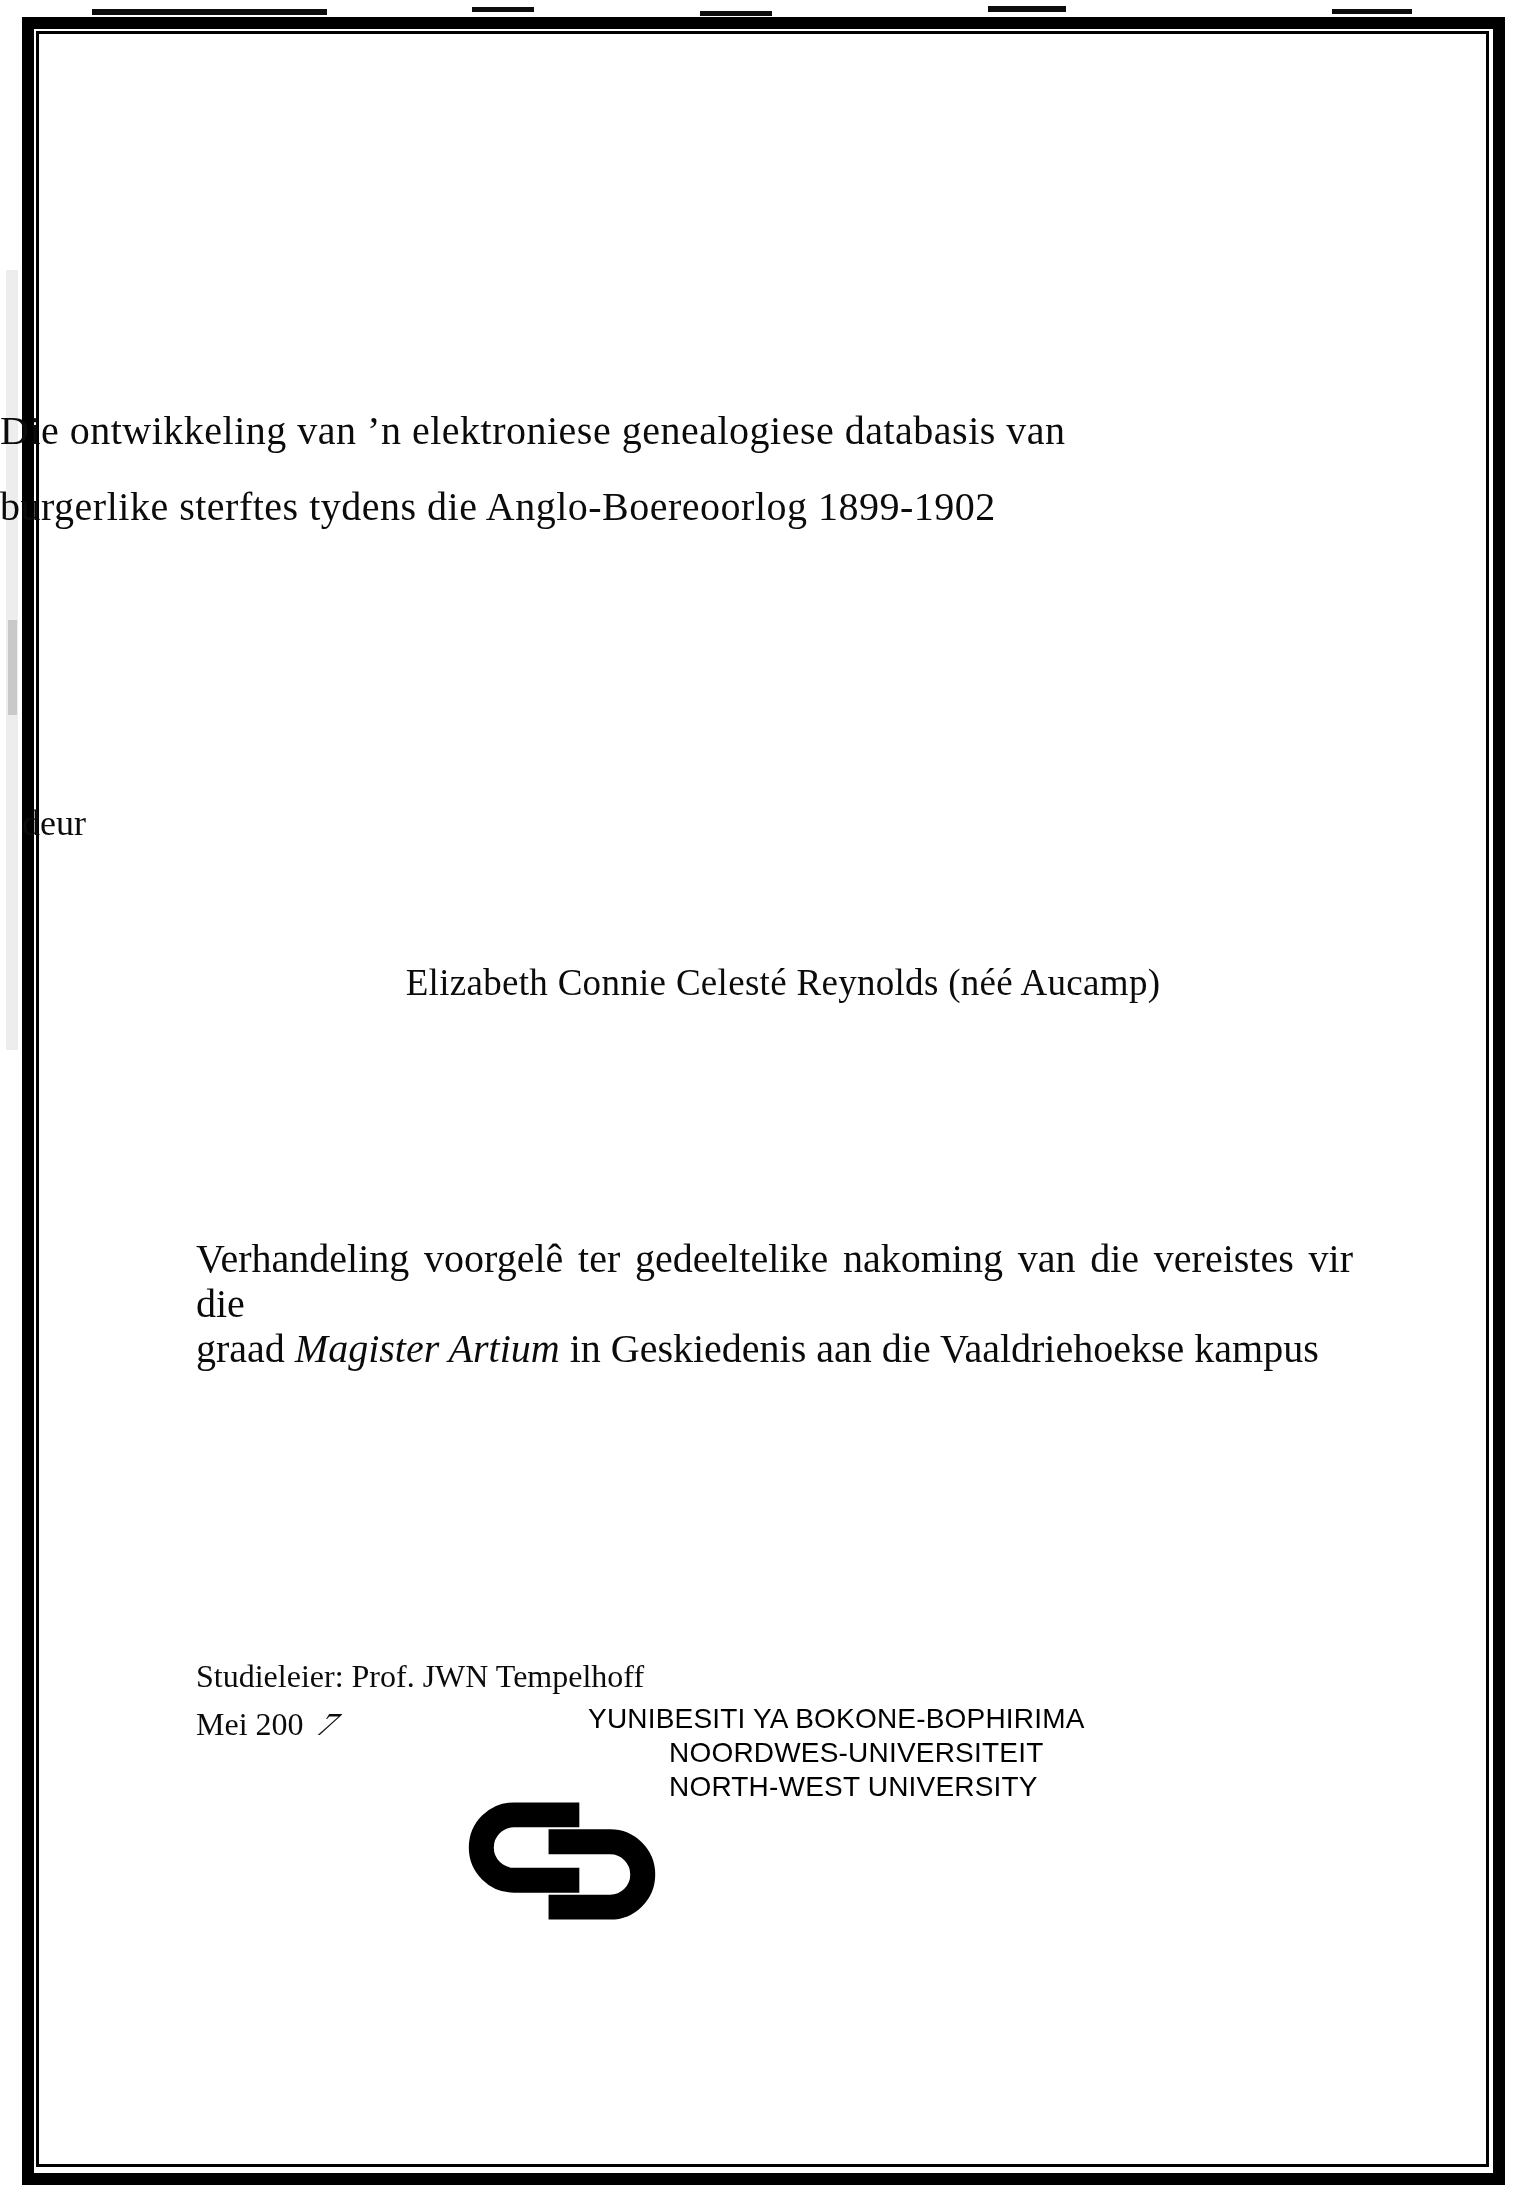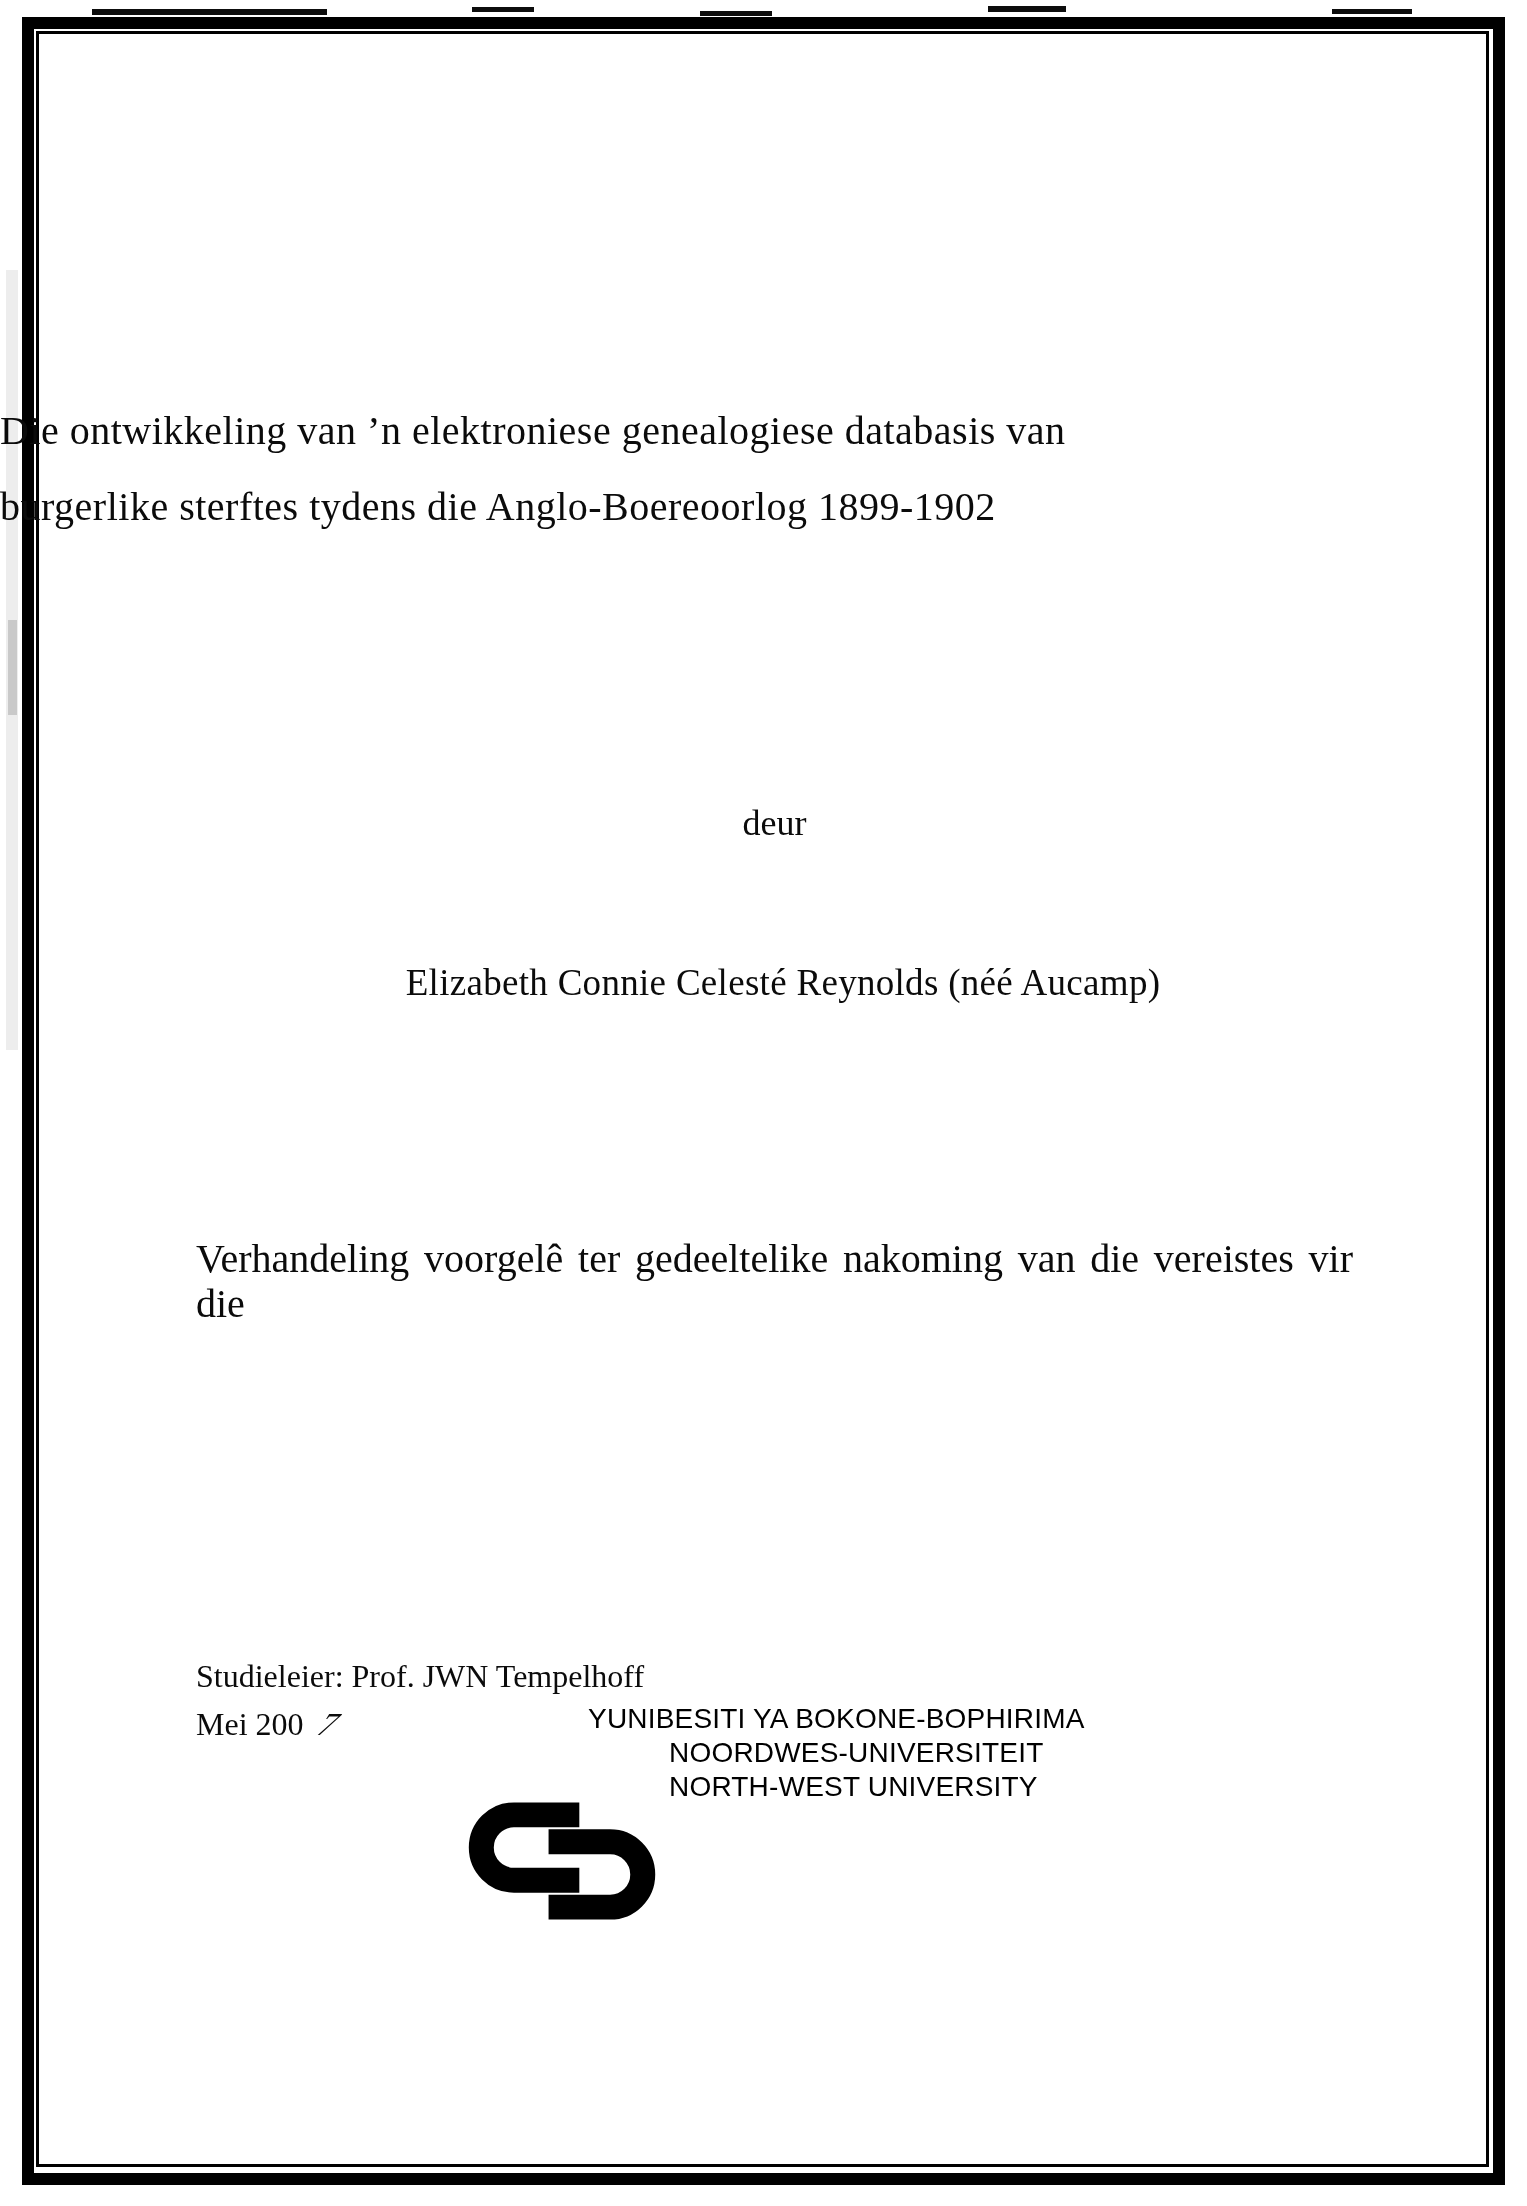--- a/index.html
+++ b/index.html
@@ -51,21 +51,20 @@
     left: 0; top: 393px;
     width: 1527px;
     font-size: 40px;
     line-height: 76px;
     letter-spacing: 0.5px;
   }
   .byline {
     position: absolute;
     left: 22px; top: 802px;
     width: 1505px;
-    text-align: center;
     font-size: 36px;
   }
   .author-line {
     position: absolute;
     left: 39px; top: 961px;
     width: 1488px;
     text-align: center;
     font-size: 37px;
     letter-spacing: 0.3px;
   }
@@ -131,20 +130,21 @@
   <div>Die ontwikkeling van ’n elektroniese genealogiese databasis van</div>
   <div>burgerlike sterftes tydens die Anglo-Boereoorlog 1899-1902</div>
 </div>
 
 <div class="byline">deur</div>
 
 <div class="author-line">Elizabeth Connie Celesté Reynolds (néé Aucamp)</div>
 
 <div class="statement">
   <div class="justified">Verhandeling voorgelê ter gedeeltelike nakoming van die vereistes vir die</div>
+  <div><span>graad </span><span class="italic">Magister Artium</span><span> in Geskiedenis aan die Vaaldriehoekse kampus</span></div>
 </div>
 
 <div class="credits">
   <div>Studieleier: Prof. JWN Tempelhoff</div>
   <div><span>Mei 200</span><span class="date-digit">7</span></div>
 </div>
 
 <svg class="logo-mark" viewBox="0 0 205 130" aria-hidden="true">
   <path d="M 120 17 H 52 A 34 34 0 0 0 52 85 H 120" fill="none" stroke="#000000" stroke-width="26"></path>
   <path d="M 88 45 H 152 A 34 34 0 0 1 152 113 H 88" fill="none" stroke="#000000" stroke-width="26"></path>

